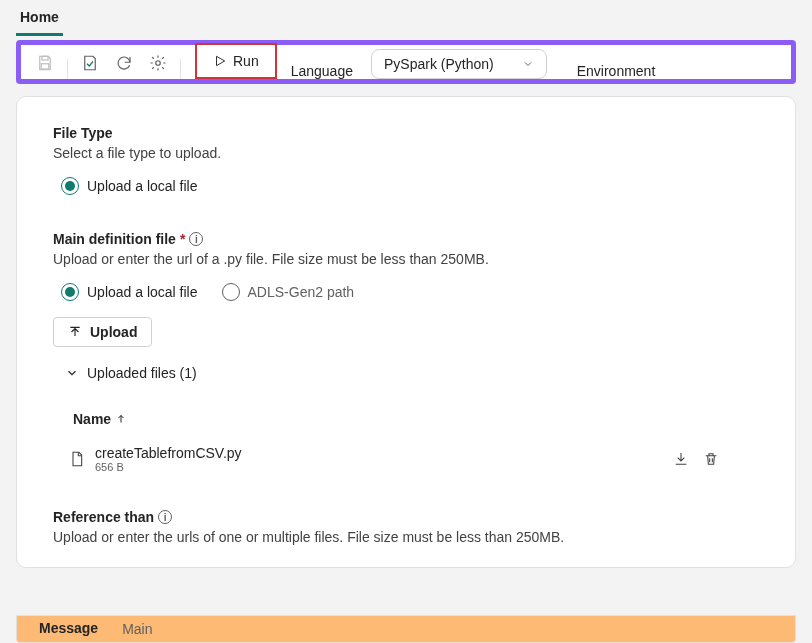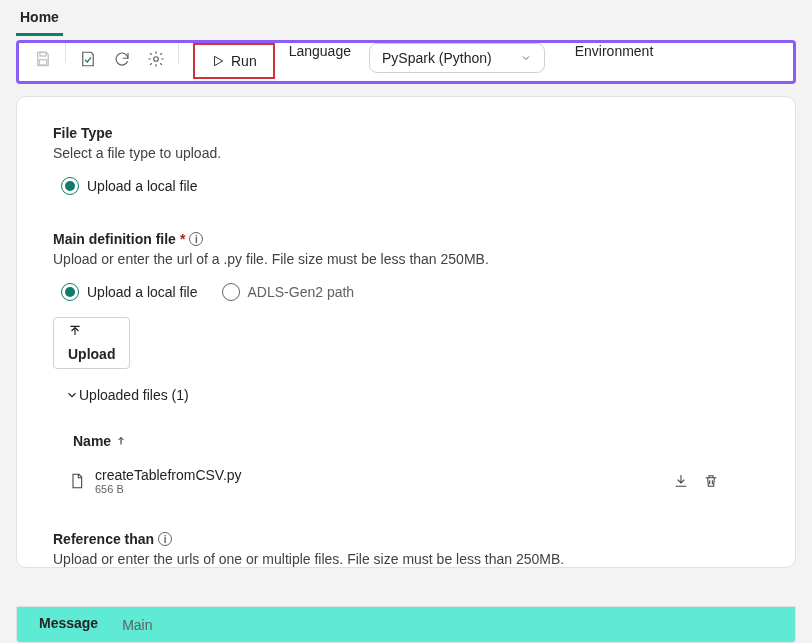--- a/index.html
+++ b/index.html
@@ -5,21 +5,21 @@
 * { box-sizing: border-box; margin: 0; padding: 0; }
 body { font-family: "Segoe UI", -apple-system, sans-serif; background: #f3f3f3; font-size: 14px; color: #242424; }
 
 .page { width: 812px; height: 643px; background: #f3f3f3; position: relative; overflow: hidden; }
 
 
 .tab-row { padding: 0 16px; height: 36px; display: flex; align-items: flex-end; }
 .tab { padding: 8px 4px 8px 4px; font-weight: 600; color: #242424; border-bottom: 3px solid #0f7b6c; cursor: pointer; }
 
 
-.toolbar { margin: 4px 16px 0; background: #fff; border: 3px solid #8b5cf6; border-radius: 4px; height: 44px; display: flex; align-items: flex-start; padding: 0 8px; gap: 2px; }
+.toolbar { margin: 4px 16px 0; background: #fff; border: 5px solid #8b5cf6; border-radius: 4px; height: 44px; display: flex; align-items: flex-end; padding: 0 8px; gap: 2px; }
 .tb-btn { width: 32px; height: 32px; display: flex; align-items: center; justify-content: center; border-radius: 4px; cursor: pointer; color: #616161; }
 .tb-btn svg { width: 18px; height: 18px; }
 .tb-sep { width: 1px; height: 20px; background: #e1e1e1; margin: 0 4px; }
 .run-btn { display: flex; align-items: center; gap: 6px; padding: 6px 14px; border-radius: 4px; cursor: pointer; font-size: 14px; color: #242424; margin-left: 12px; }
 .run-highlight { border: 2px solid #d13438; padding: 2px; margin-left: 8px; }
 .run-highlight .run-btn { margin-left: 0; }
 .tb-label { padding: 0 12px; color: #242424; }
 .tb-select { display: flex; align-items: center; gap: 28px; padding: 6px 12px; border: 1px solid #d1d1d1; border-radius: 8px; cursor: pointer; background: #fff; margin-left: 4px; }
 .tb-select .chev { color: #616161; }
 
@@ -35,36 +35,36 @@
 .radio-group { display: flex; gap: 24px; margin-left: 8px; margin-bottom: 16px; }
 .radio-group .radio-row { margin: 0; }
 .radio { width: 18px; height: 18px; border: 1px solid #616161; border-radius: 50%; display: flex; align-items: center; justify-content: center; flex-shrink: 0; }
 .radio.checked { border-color: #0f7b6c; }
 .radio.checked::after { content: ""; width: 10px; height: 10px; background: #0f7b6c; border-radius: 50%; }
 .radio-label { cursor: pointer; }
 .radio-label.muted { color: #616161; }
 
 .section { margin-bottom: 36px; }
 
-.upload-btn { display: inline-flex; gap: 8px; padding: 6px 14px; border: 1px solid #d1d1d1; border-radius: 4px; background: #fff; cursor: pointer; font-weight: 600; margin-bottom: 18px; flex-direction: column; }
-
-.collapse-row { display: flex; align-items: center; cursor: pointer; margin-left: 12px; margin-bottom: 30px; text-align: center; }
+.upload-btn { display: inline-flex; align-items: center; gap: 8px; padding: 6px 14px; border: 1px solid #d1d1d1; border-radius: 4px; background: #fff; cursor: pointer; font-weight: 600; margin-bottom: 18px; }
+
+.collapse-row { display: flex; align-items: center; gap: 8px; cursor: pointer; margin-left: 12px; margin-bottom: 30px; text-align: center; }
 .collapse-row svg { width: 14px; height: 14px; }
 
 .col-head { font-weight: 600; margin-left: 20px; margin-bottom: 18px; display: flex; align-items: center; gap: 4px; }
 .file-row { display: flex; align-items: center; margin-left: 16px; gap: 10px; padding-right: 40px; }
 .file-ic { width: 16px; height: 20px; flex-shrink: 0; }
 .file-info { flex: 1; }
 .file-name { font-size: 14px; }
 .file-size { font-size: 11px; color: #616161; }
 .file-actions { display: flex; gap: 14px; color: #424242; }
 .file-actions svg { width: 16px; height: 16px; cursor: pointer; }
 
 
-.bottom-bar { position: absolute; bottom: 0; left: 16px; right: 16px; background: #5eead4; border: 1px solid #e1e1e1; border-top: 1px solid #e1e1e1; border-radius: 0 0 4px 4px; height: 37px; display: flex; align-items: center; padding: 0 20px; gap: 20px; }
+.bottom-bar { position: absolute; bottom: 0; left: 16px; right: 16px; background: #fdba74; border: 1px solid #e1e1e1; border-top: 1px solid #e1e1e1; border-radius: 0 0 4px 4px; height: 28px; display: flex; align-items: center; padding: 0 20px; gap: 20px; }
 .btab { padding: 12px 2px; cursor: pointer; color: #616161; }
 .btab.active { font-weight: 600; color: #242424; border-bottom: 3px solid #0f7b6c; }
 </style>
 </head>
 <body>
 
 <div class="page">
 
   <div class="tab-row">
     <div class="tab">Home</div>

